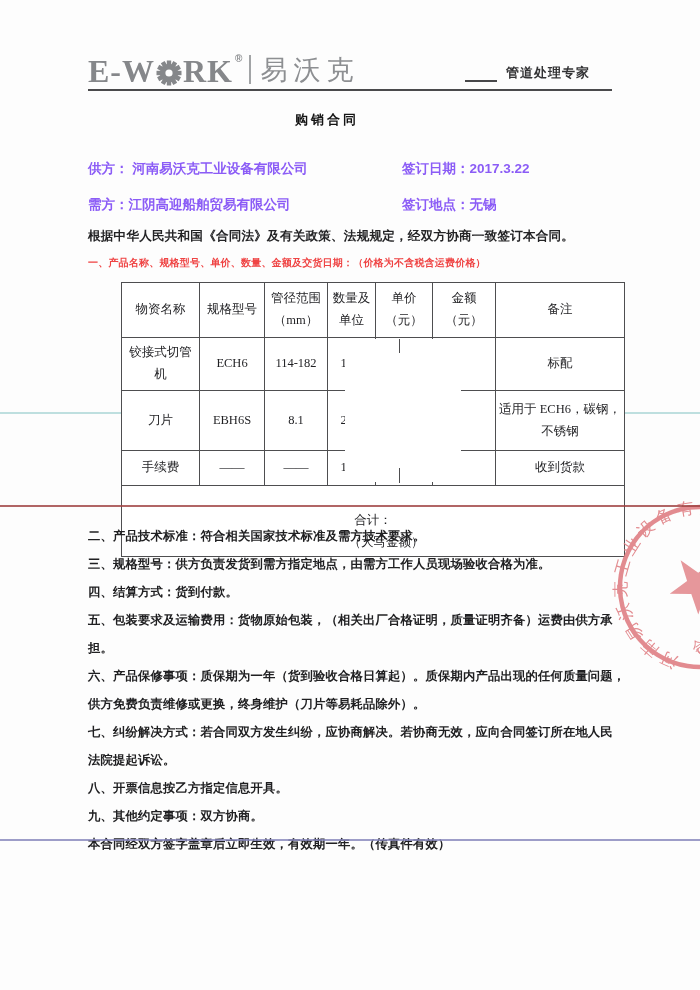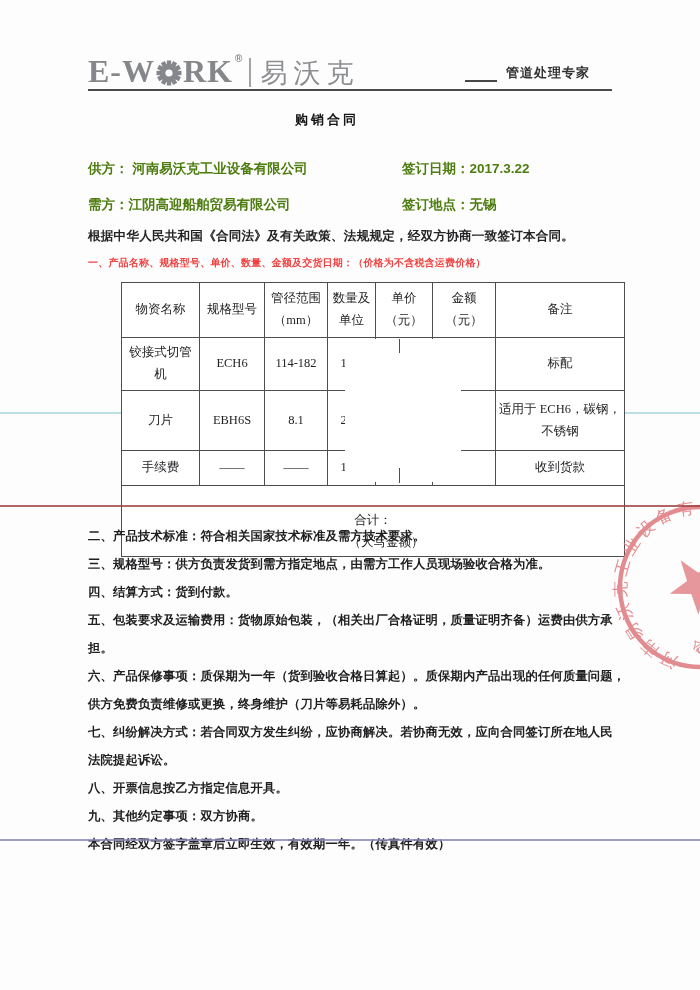--- a/index.html
+++ b/index.html
@@ -4,39 +4,39 @@
 <style>
   html,body { margin:0; padding:0; background:#e8e8e8; }
   .page {
     position:relative; width:700px; height:990px; margin:0 auto;
     background:#fdfdfd; overflow:hidden;
     font-family:"Liberation Sans", sans-serif; color:#222;
   }
 
   
   .logo-row { position:absolute; left:88px; top:48px; width:524px; height:40px; }
-  .logo { position:absolute; left:0; bottom:1px; display:flex; align-items:flex-end; color:#87898c; }
+  .logo { position:absolute; left:0; bottom:1px; display:flex; align-items:flex-start; color:#87898c; }
   .logo-en {
     font-family:"Liberation Serif", serif; font-weight:700; font-size:32px;
     letter-spacing:1px; line-height:1; color:#85878a; display:flex; align-items:center;
   }
   .logo-gear { margin:3px 1px 0 1px; }
   .logo-reg { font-size:10px; font-weight:700; color:#85878a; align-self:flex-start; margin:-2px 0 0 2px; }
   .logo-divider { width:2px; height:29px; background:#a2a4a6; margin:0 9px 0 7px; }
   .logo-cn { font-size:27px; letter-spacing:6px; color:#8d8f92; font-weight:400; line-height:1; padding-top:2px; }
   .tagline { position:absolute; right:22px; bottom:6px; display:flex; align-items:flex-end; gap:9px; }
   .tagline-dash { width:32px; height:2px; background:#48484a; }
   .tagline-text { font-size:13px; font-weight:700; color:#333335; letter-spacing:1px; }
   .header-rule { position:absolute; left:88px; top:89px; width:524px; height:2px; background:#4a4a4c; }
 
   
   .doc-title { position:absolute; left:88px; top:111px; width:478px; text-align:center;
                font-size:13px; font-weight:700; letter-spacing:3px; color:#141414; }
   .party-row { position:absolute; left:88px; width:524px; height:18px;
-               font-size:13.5px; font-weight:700; color:#4d7c0f; }
+               font-size:13.5px; font-weight:700; color:#8b5cf6; }
   .party-row .left  { position:absolute; left:0; white-space:nowrap; }
   .party-row .right { position:absolute; left:314px; white-space:nowrap; }
   #party1 { top:160px; }
   #party2 { top:196px; }
 
   .intro    { position:absolute; left:88px; top:228px; font-size:12.6px; font-weight:700;
               color:#242426; white-space:nowrap; letter-spacing:.2px; }
   .section1 { position:absolute; left:88px; top:256px; font-size:10px; font-weight:700;
               color:#ef4444; white-space:nowrap; letter-spacing:.2px; }
 

